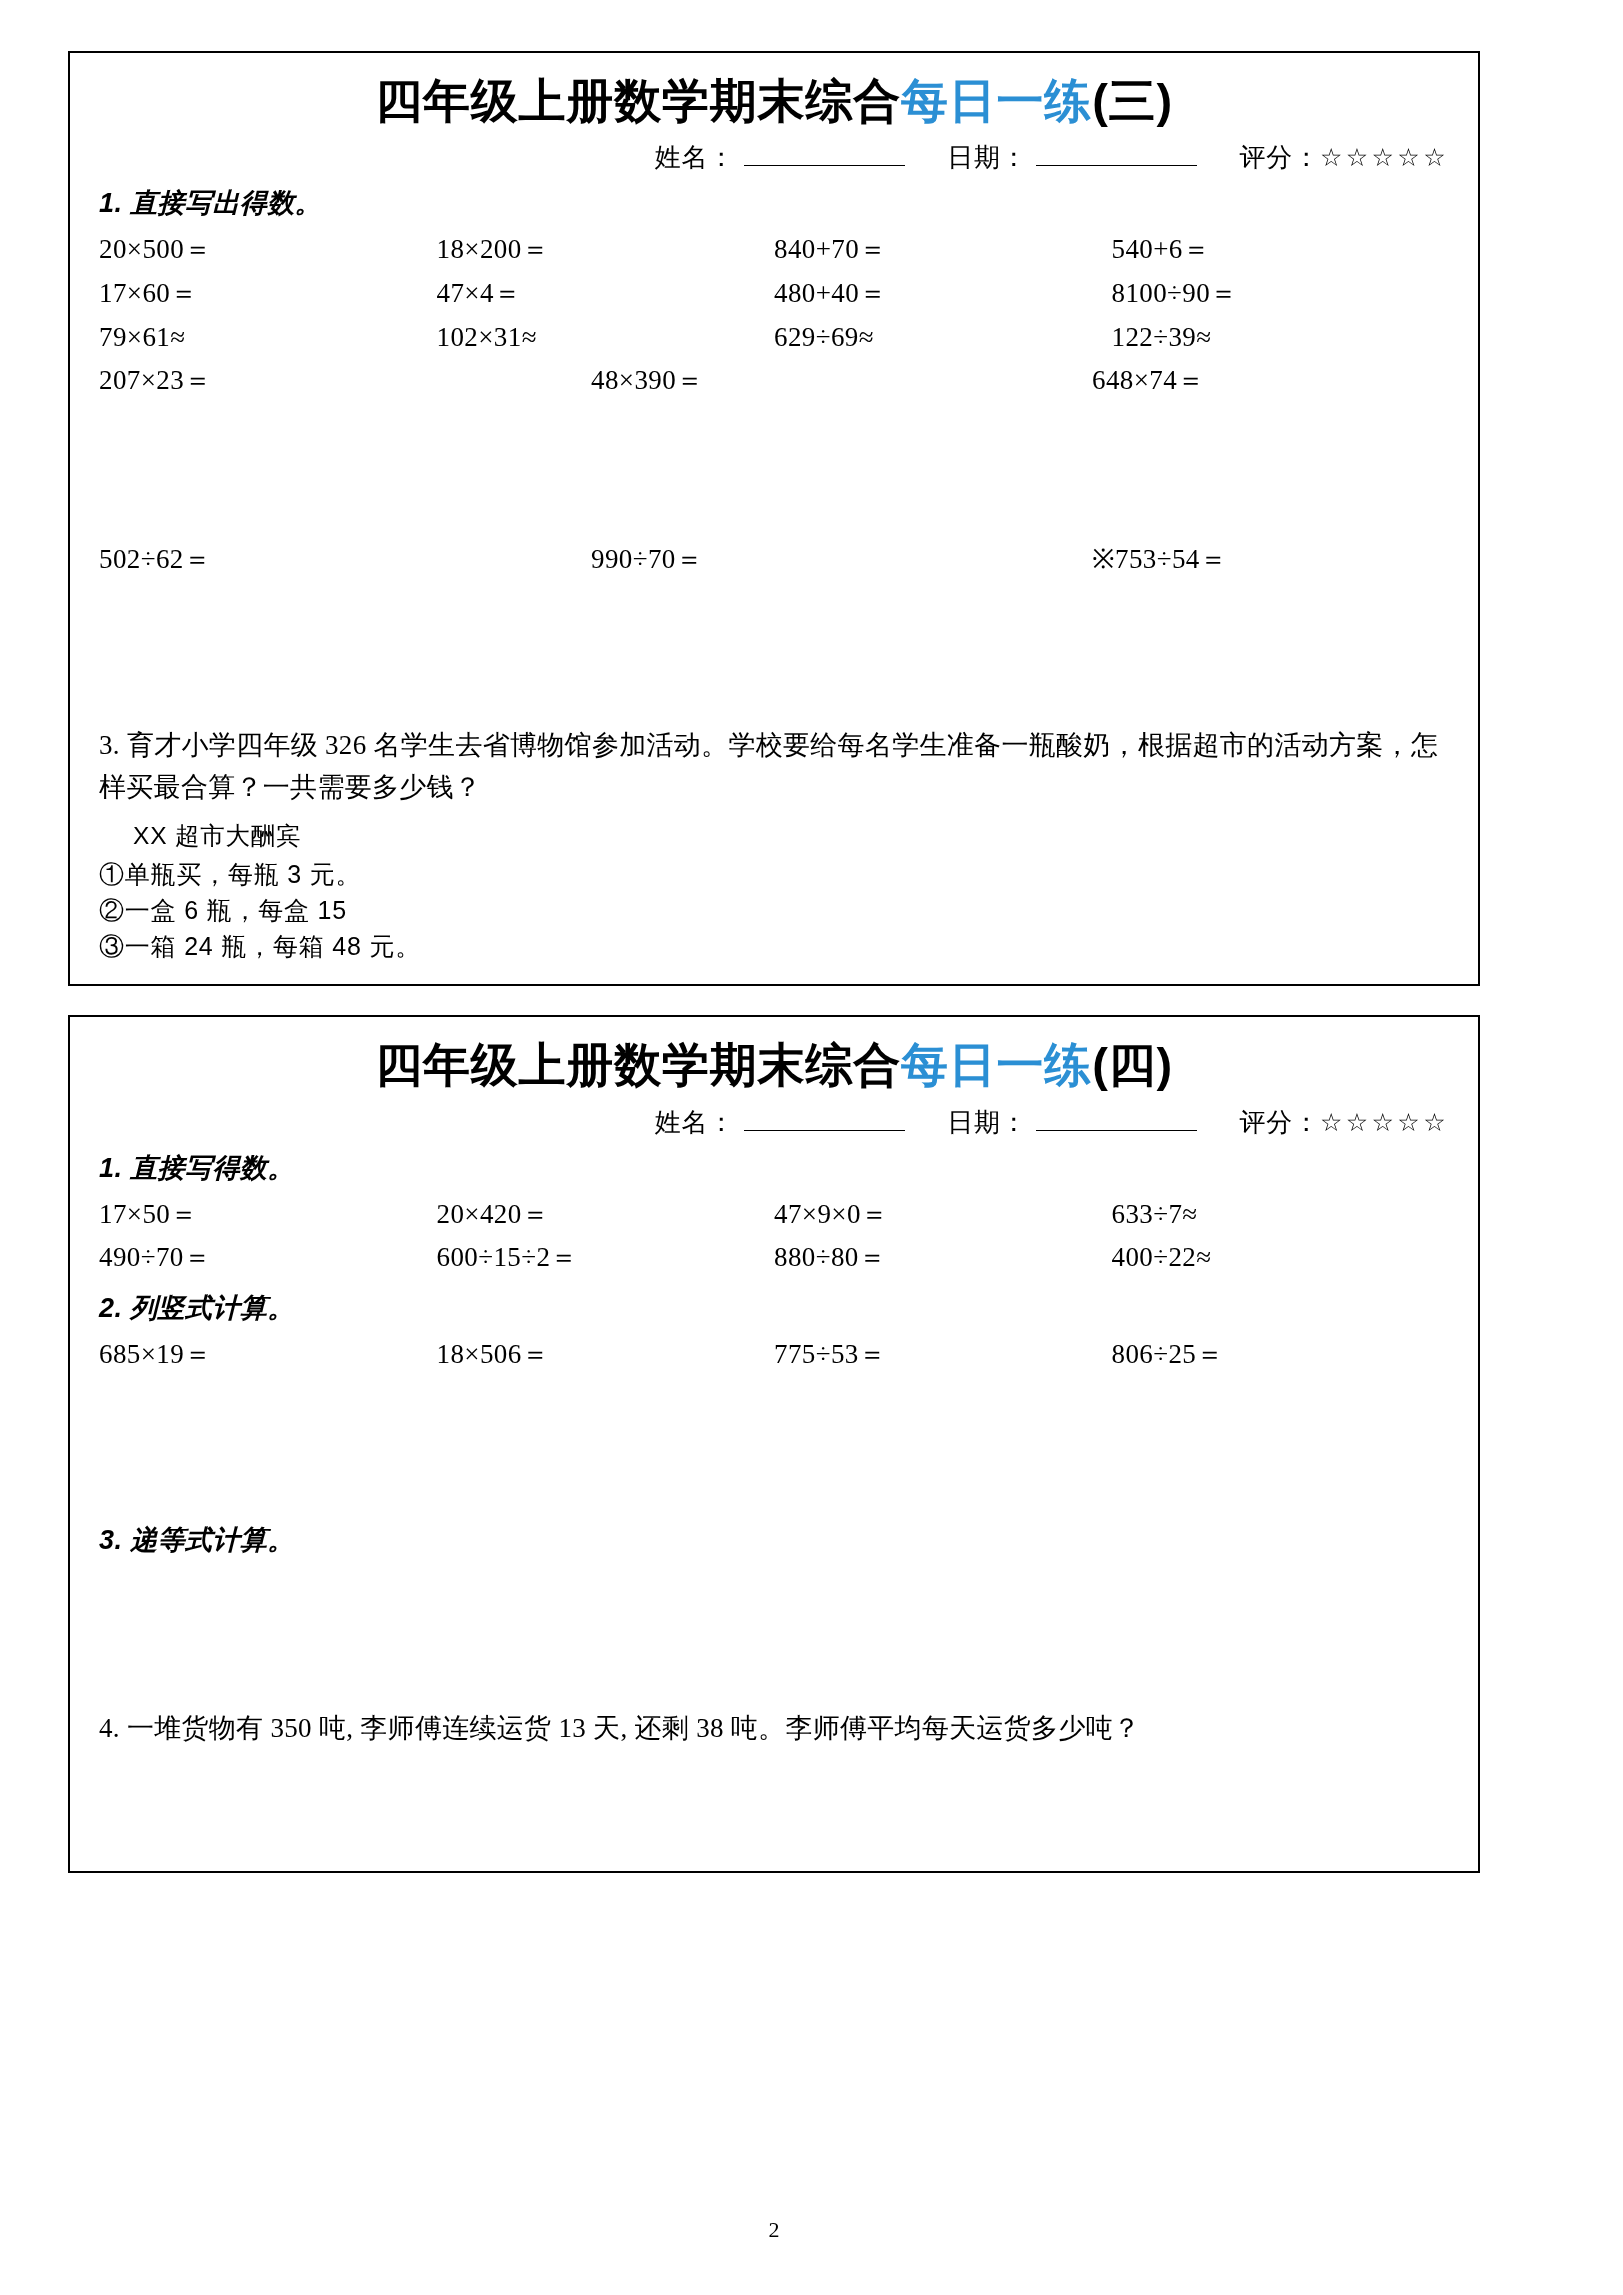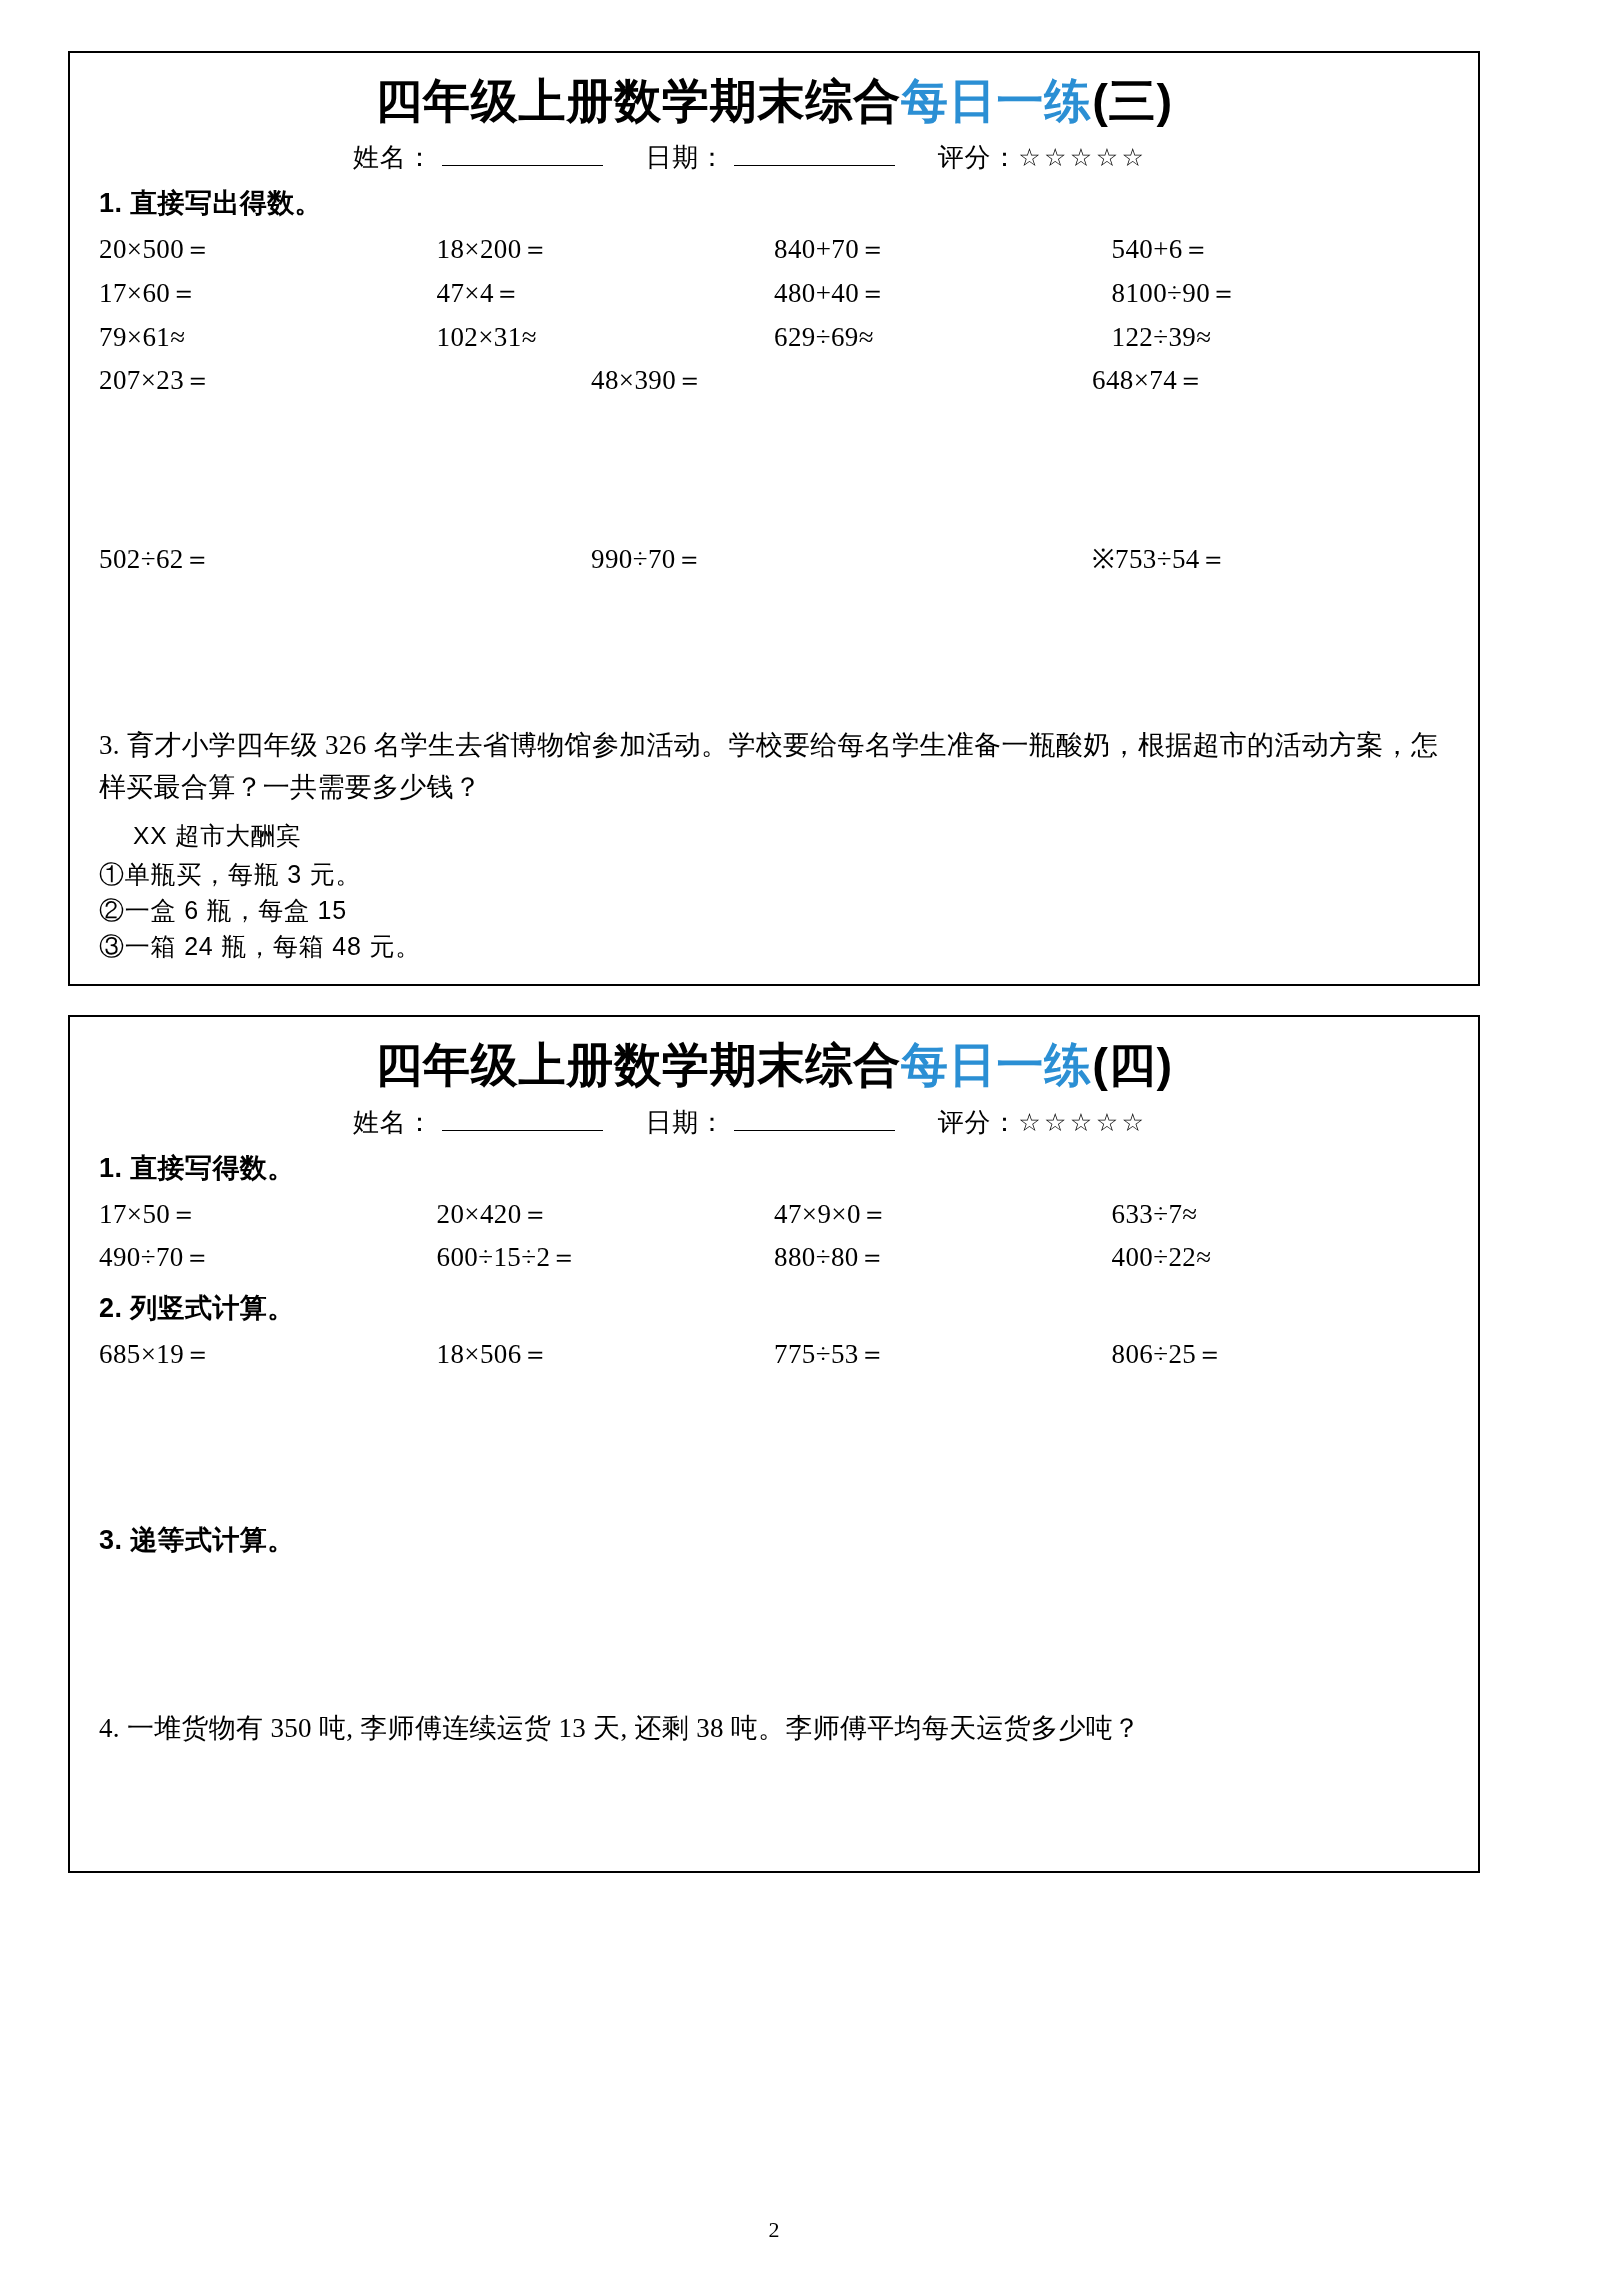--- a/index.html
+++ b/index.html
@@ -44,21 +44,21 @@
     color: #000000;
   }
   .title .blue {
     color: #2b8fd4;
   }
   .title .paren {
     color: #000000;
   }
   .meta {
     display: flex;
-    justify-content: flex-start;
+    justify-content: flex-end;
     align-items: baseline;
     font-size: 26px;
     font-family: Liberation Serif, serif;
     margin: 12px 0 3.4px 0;
     padding-left: 254px;
     letter-spacing: 0.8px;
   }
   .meta .field {
     white-space: nowrap;
     display: inline-flex;
@@ -78,20 +78,21 @@
   .stars {
     letter-spacing: 3.4px;
     font-size: 25px;
   }
   .sec-head {
     font-family: "Liberation Sans", sans-serif;
     font-weight: bold;
     font-size: 27px;
     margin: 10px 0 6.8px 0;
     letter-spacing: 0.4px;
+    font-style: italic;
   }
   .row4 {
     display: grid;
     grid-template-columns: 1fr 1fr 1fr 1fr;
     font-size: 27px;
     line-height: 1.62;
     letter-spacing: 0.4px;
   }
   .row3 {
     display: grid;

